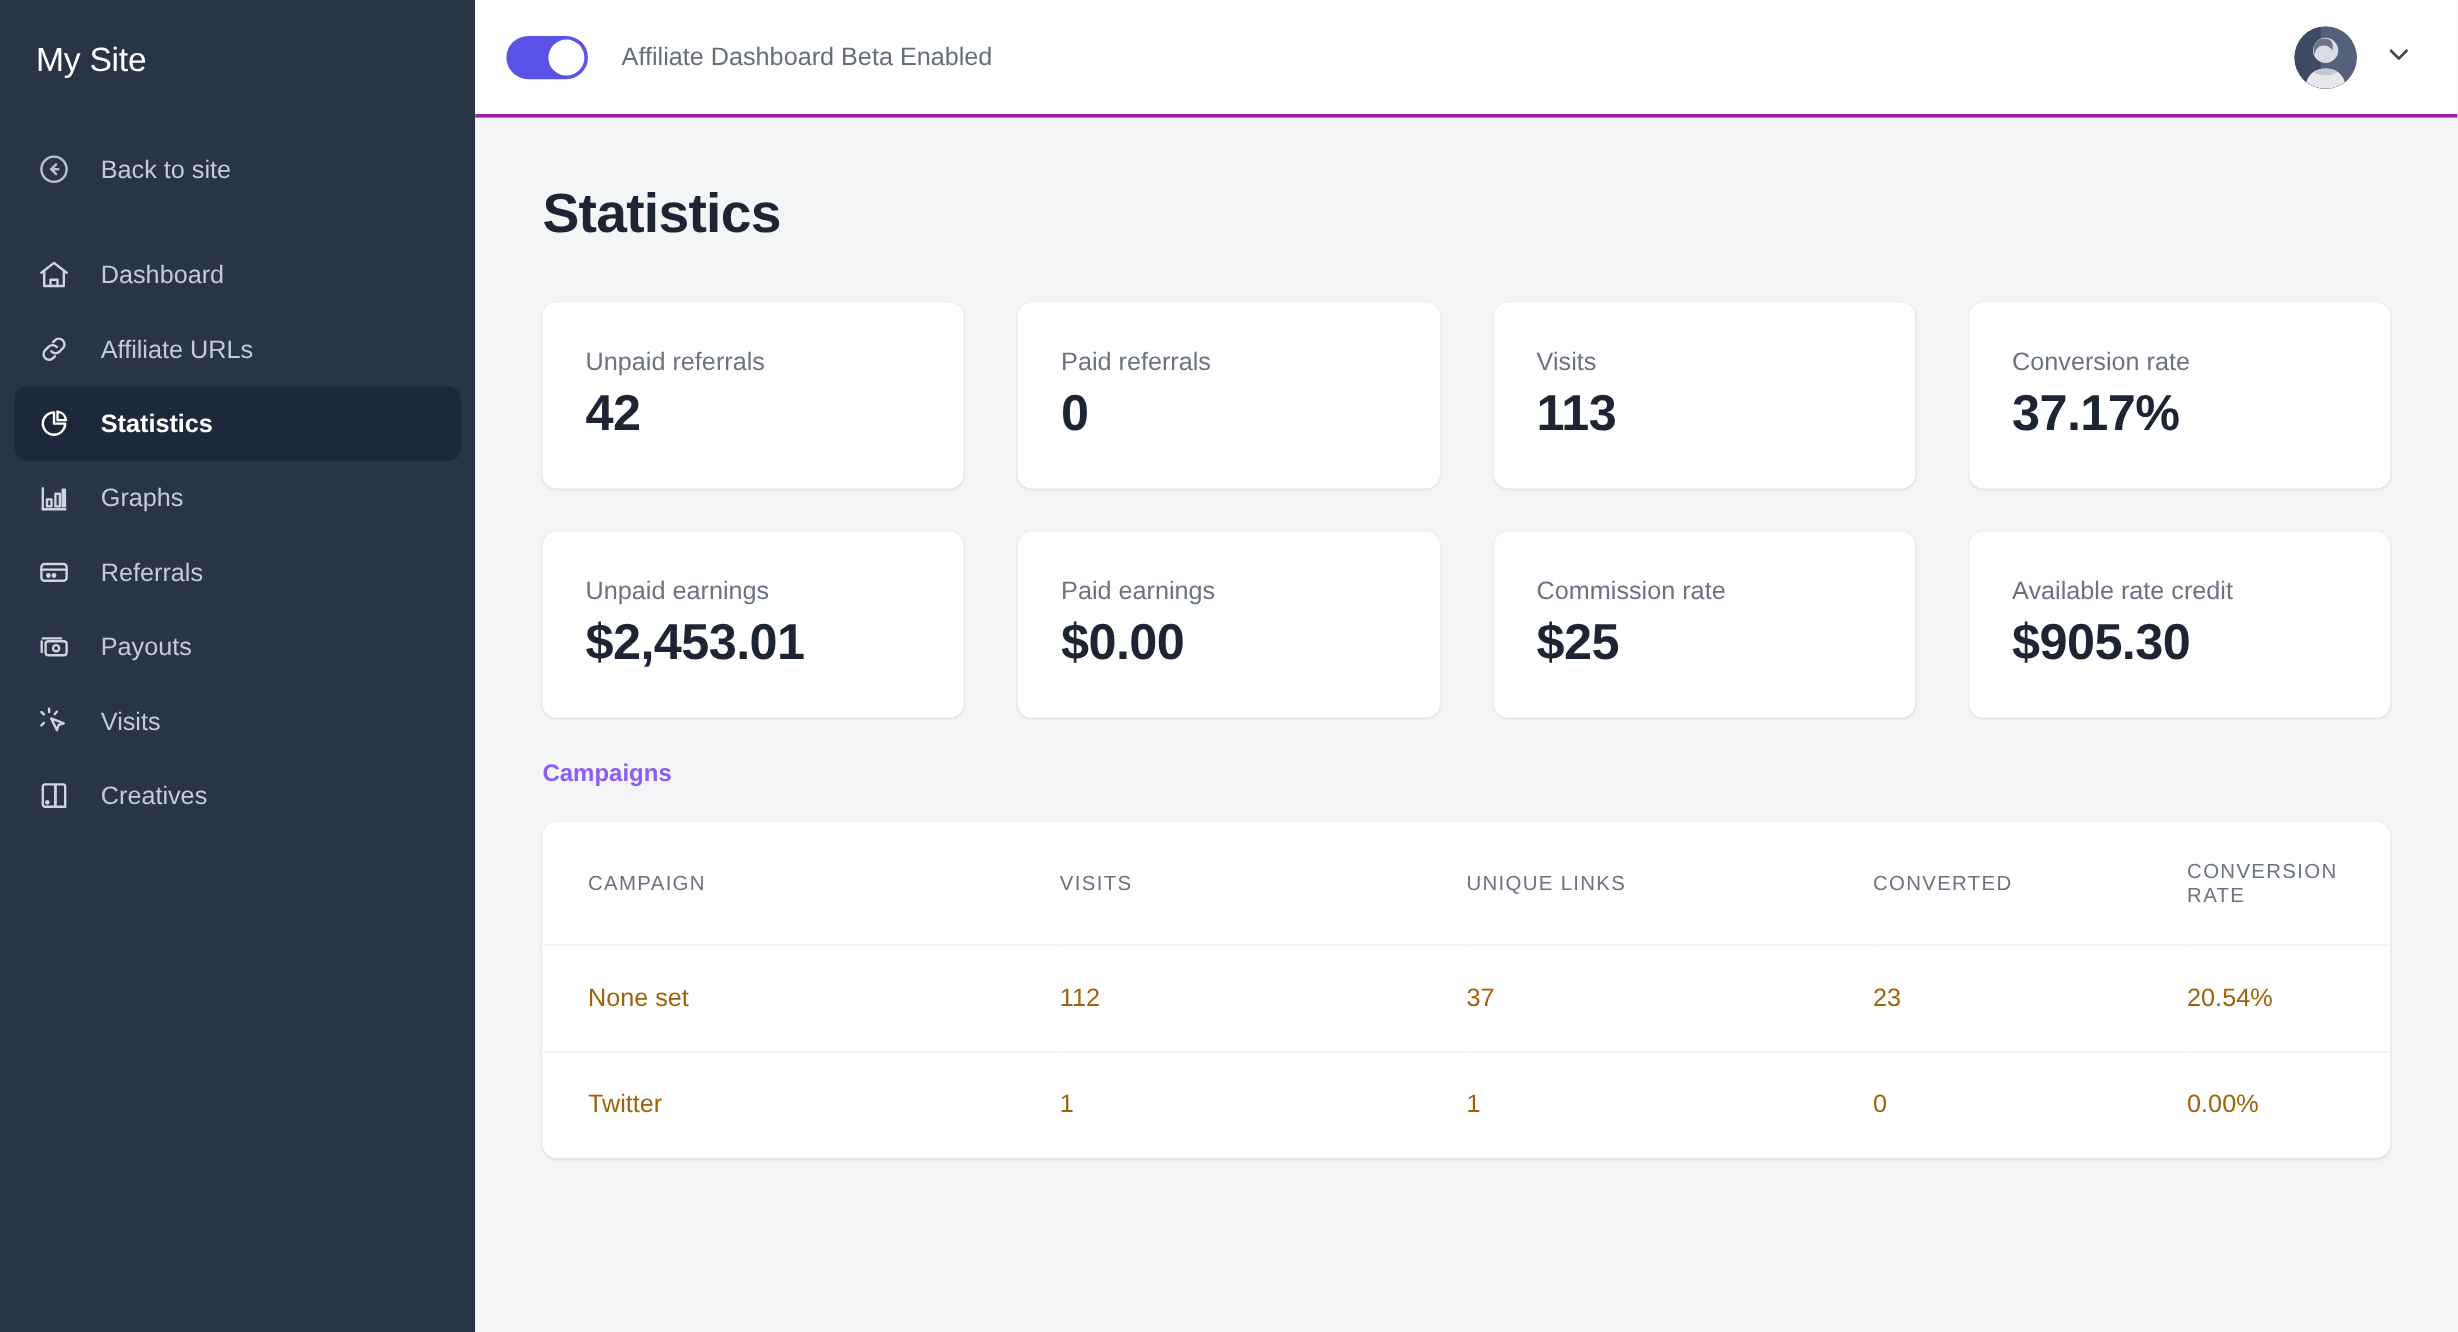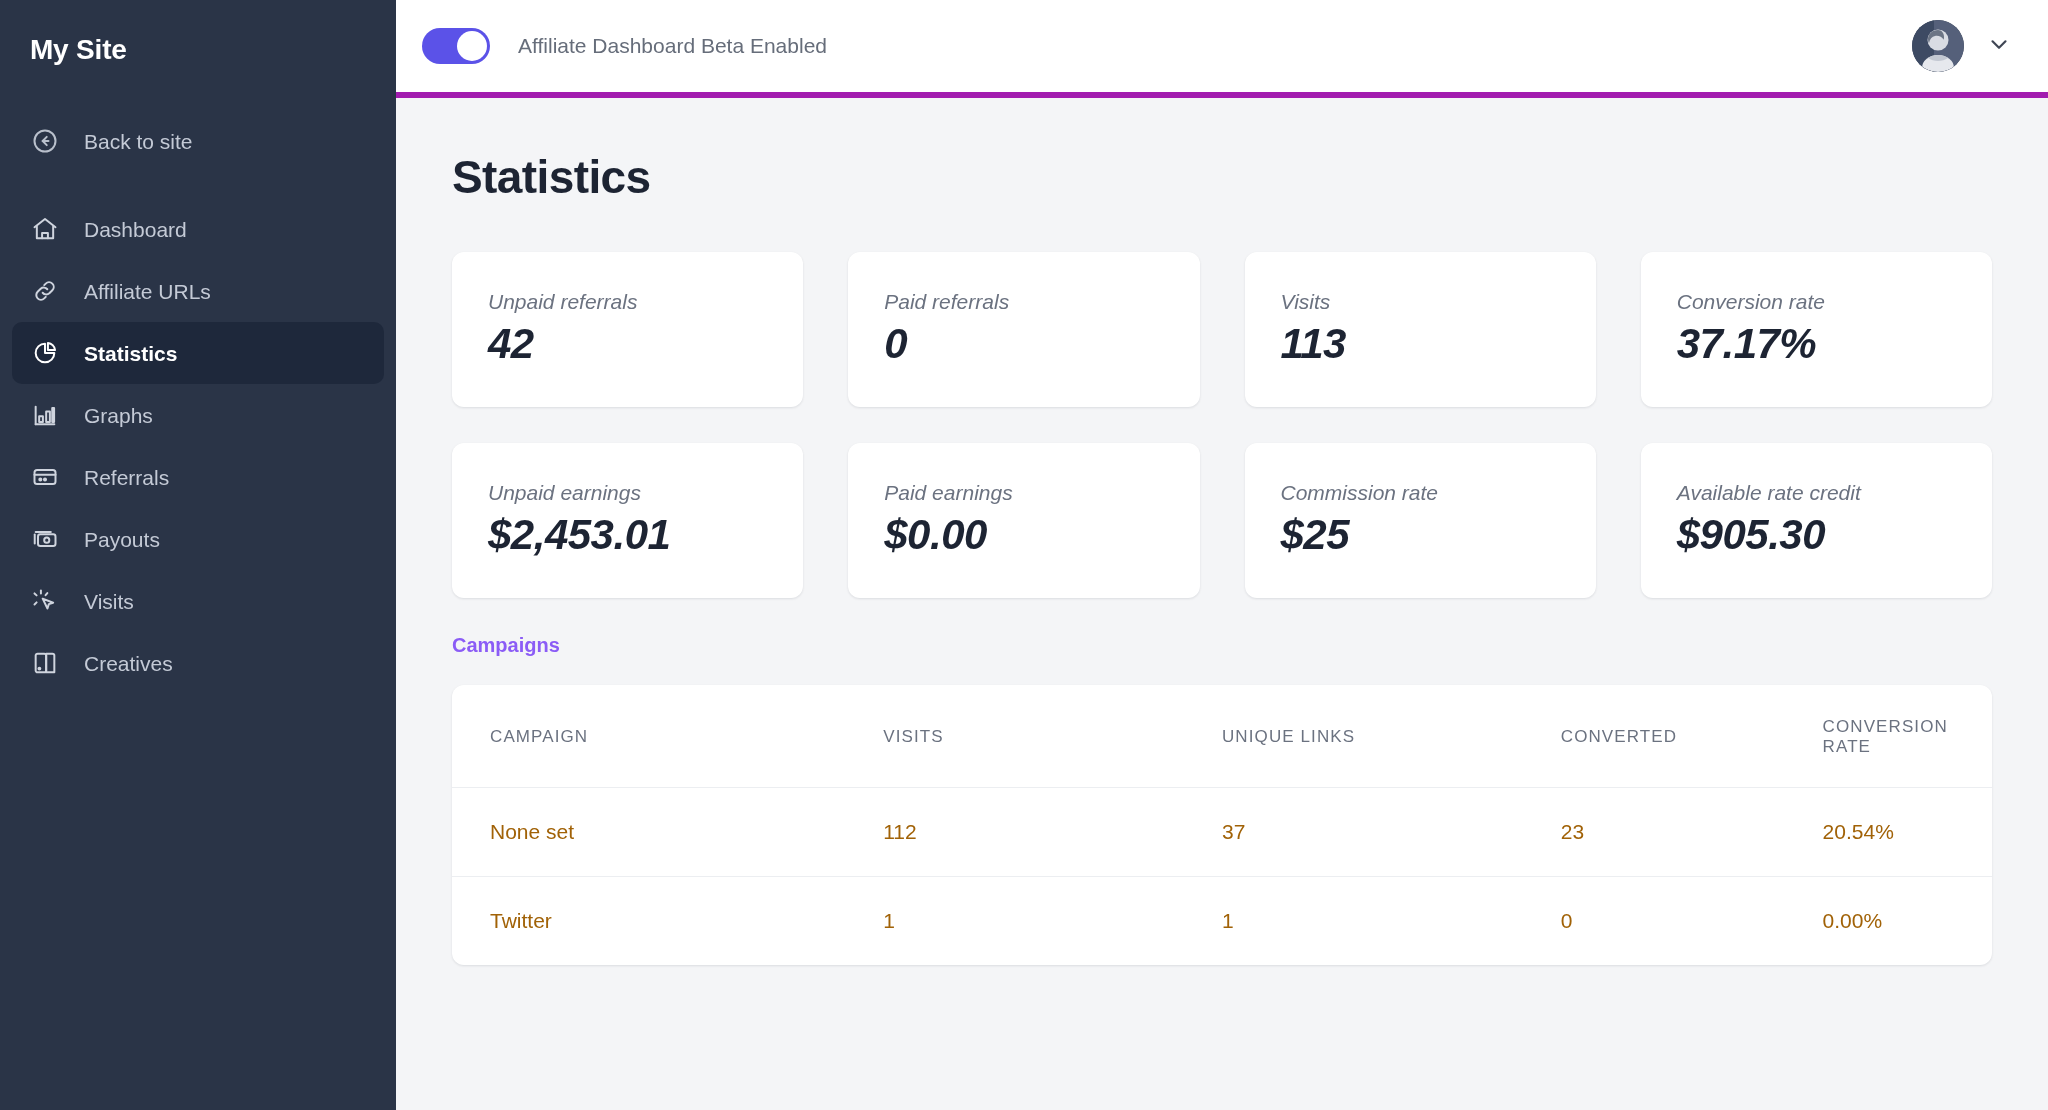--- a/index.html
+++ b/index.html
@@ -16,21 +16,21 @@
   .sidebar {
     width: 396px;
     flex: 0 0 396px;
     background: #2a3447;
     color: #cfd4de;
     padding-top: 22px;
     height: 1110px;
   }
   .site-title {
     font-size: 28px;
-    font-weight: bold;
+    font-weight: normal;
     color: #ffffff;
     padding: 12px 2px 0 30px;
     letter-spacing: -0.2px;
   }
   .nav-group { margin-top: 44px; }
   .nav-item {
     display: flex;
     align-items: center;
     height: 62px;
     margin: 0 12px;
@@ -69,21 +69,21 @@
     height: 1110px;
     min-width: 0;
   }
   .topbar {
     height: 98px;
     flex: 0 0 98px;
     background: #ffffff;
     display: flex;
     align-items: center;
     padding: 0 36px 0 26px;
-    border-bottom: 6px solid #a21caf;
+    border-bottom: 3px solid #a21caf;
   }
   .toggle {
     width: 68px;
     height: 36px;
     border-radius: 18px;
     background: #5b52e8;
     position: relative;
     flex: 0 0 68px;
     cursor: pointer;
   }
@@ -134,21 +134,20 @@
     color: #1d2433;
     letter-spacing: -0.6px;
     margin-bottom: 48px;
   }
 
   .cards-row {
     display: grid;
     grid-template-columns: repeat(4, 1fr);
     gap: 45px;
     margin-bottom: 36px;
-    font-style: italic;
   }
   .stat-card {
     background: #ffffff;
     border-radius: 12px;
     height: 155px;
     padding: 32px 36px;
     box-shadow: 0 1px 3px rgba(16,24,40,0.07), 0 1px 2px rgba(16,24,40,0.04);
     display: flex;
     flex-direction: column;
     justify-content: center;

